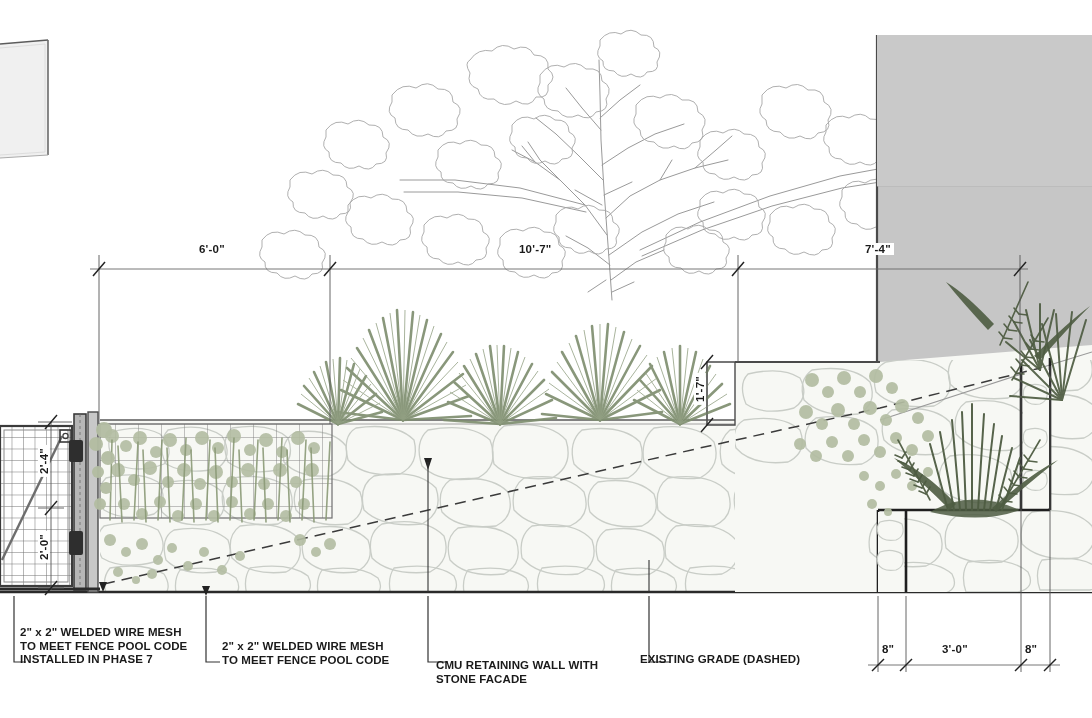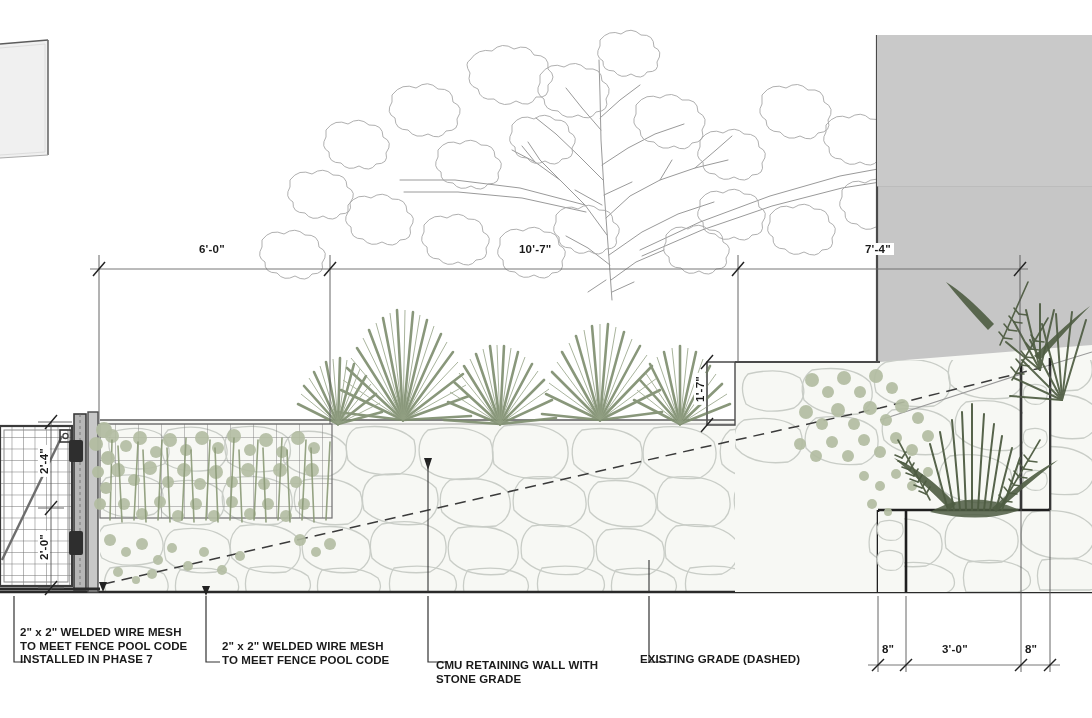--- a/index.html
+++ b/index.html
@@ -672,19 +672,19 @@
     <div>2" x 2" WELDED WIRE MESH</div>
     <div>TO MEET FENCE POOL CODE</div>
     <div>INSTALLED IN PHASE 7</div>
   </div>
   <div class="note" style="left:222px;top:640px;">
     <div>2" x 2" WELDED WIRE MESH</div>
     <div>TO MEET FENCE POOL CODE</div>
   </div>
   <div class="note" style="left:436px;top:640px;margin-top:19px;">
     <div>CMU RETAINING WALL WITH</div>
-    <div>STONE GRADE</div>
+    <div>STONE FACADE</div>
   </div>
   <div class="note" style="left:640px;top:653px;">
     <div>EXISTING GRADE (DASHED)</div>
   </div>
 
 </div>
 
 </body></html>

